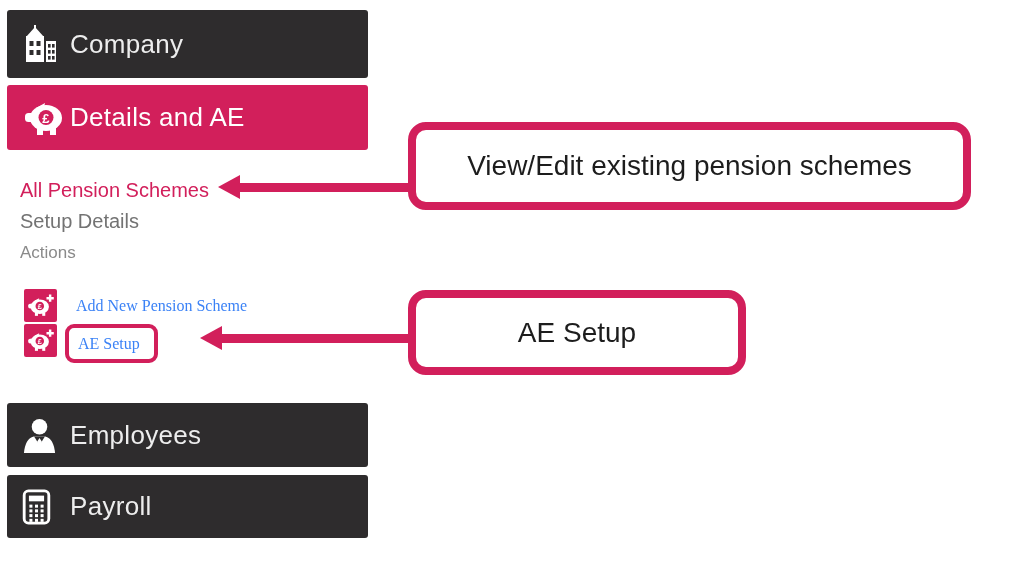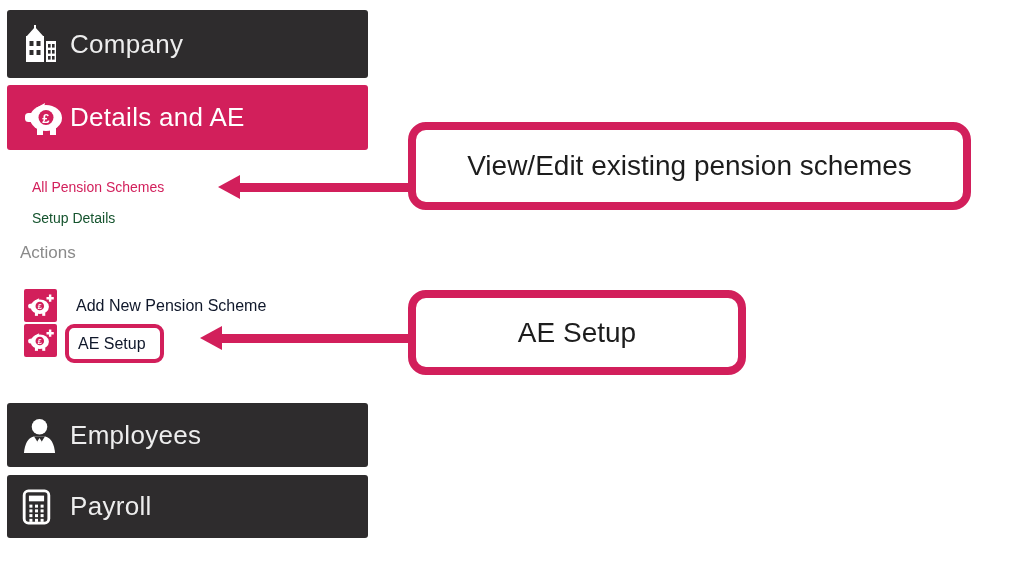--- a/index.html
+++ b/index.html
@@ -18,34 +18,34 @@
     cursor:pointer; font-size:26px; letter-spacing:0.3px;
   }
   .nav-btn .nav-icon { margin-left:15px; width:44px; flex:none; display:flex; align-items:center; }
   .nav-btn .nav-label { margin-left:4px; white-space:nowrap; }
   #btn-company   { top:10px;  height:68px; }
   #btn-pension   { top:85px;  height:65px; background:#d21f5b; color:#ffffff; }
   #btn-employees { top:403px; height:64px; }
   #btn-payroll   { top:475px; height:63px; }
 
   
-  .sub-link { position:absolute; left:32px; font-size:14px; white-space:nowrap; }
+  .sub-link { position:absolute; left:20px; font-size:20px; white-space:nowrap; }
   #link-all-pension { top:179px; color:#d21f5b; cursor:pointer; }
-  #link-setup-details { top:210px; color:#14532d; cursor:pointer; }
+  #link-setup-details { top:210px; color:#737373; cursor:pointer; }
   #actions-heading { position:absolute; left:20px; top:243px; font-size:17px; color:#8a8a8a; }
 
   
   .action-row { position:absolute; left:24px; display:flex; cursor:pointer; }
   #action-add { top:289px; align-items:center; }
   #action-ae  { top:324px; align-items:flex-start; }
   .action-icon {
     width:33px; height:33px; flex:none; background:#d21f5b; border-radius:2px;
     display:flex; align-items:center; justify-content:center;
   }
-  .action-label { color:#0f172a; font-size:16px; line-height:19px; white-space:nowrap; }
+  .action-label { color:#3b82f6; font-size:16px; line-height:19px; white-space:nowrap;font-family:Liberation Serif, serif; }
   #action-add .action-label { margin-left:19px; }
   .ae-outline {
     margin-left:8px; border:4px solid #d21f5b; border-radius:9px;
     padding:6px 14px 6px 9px; background:#ffffff; display:inline-block;
   }
 
   
   .callout {
     position:absolute; background:#ffffff;
     border:8px solid #d21f5b; border-radius:18px;

